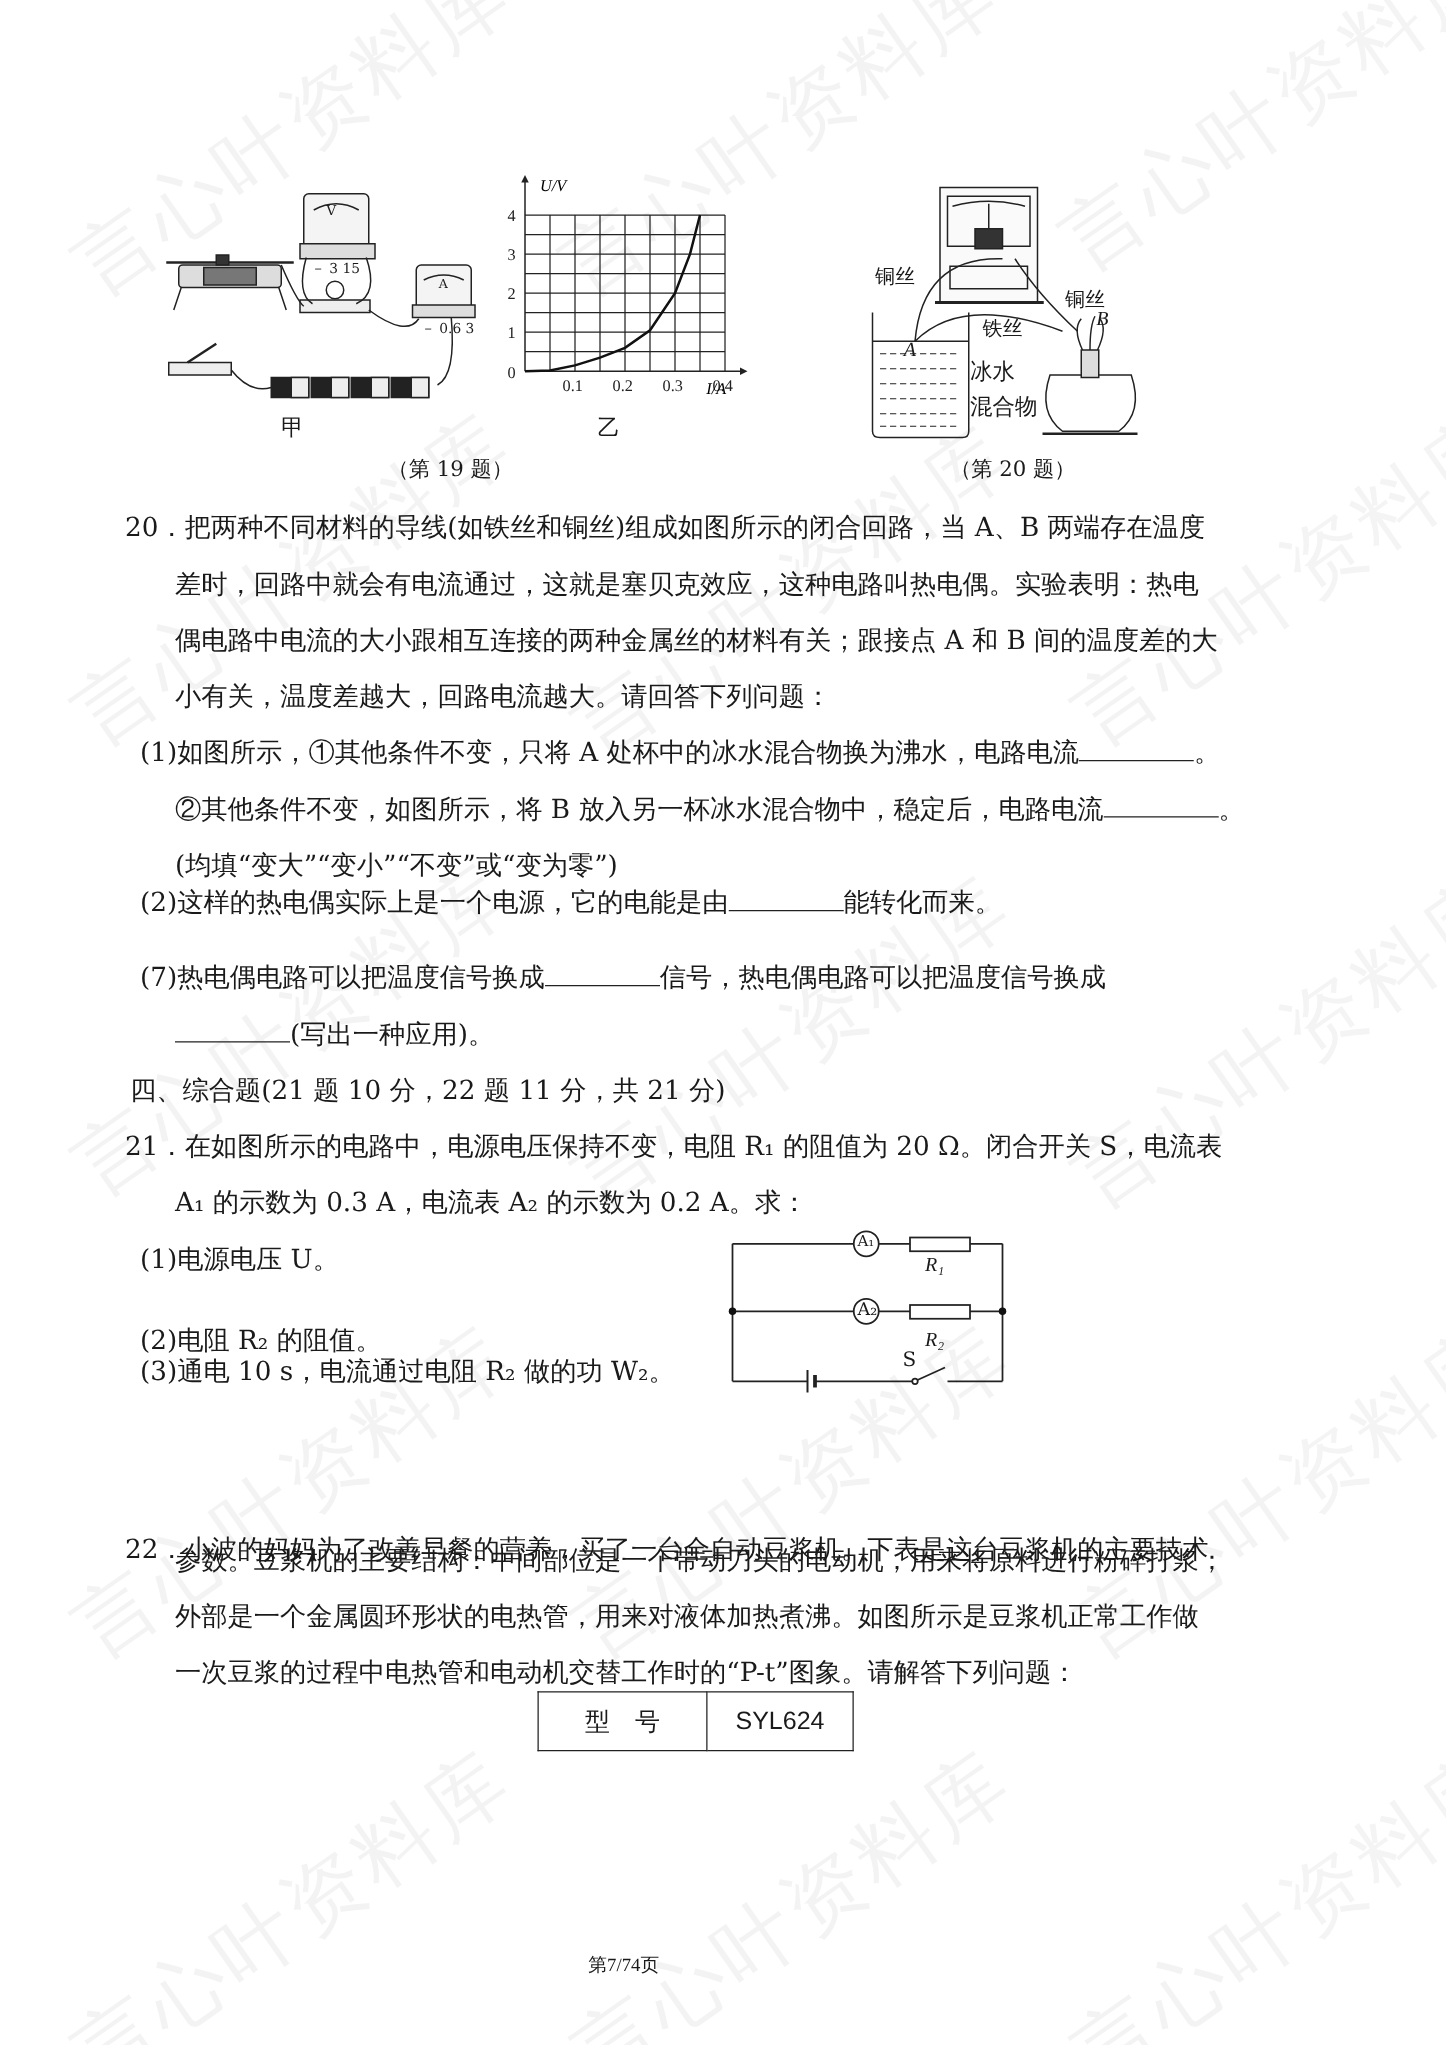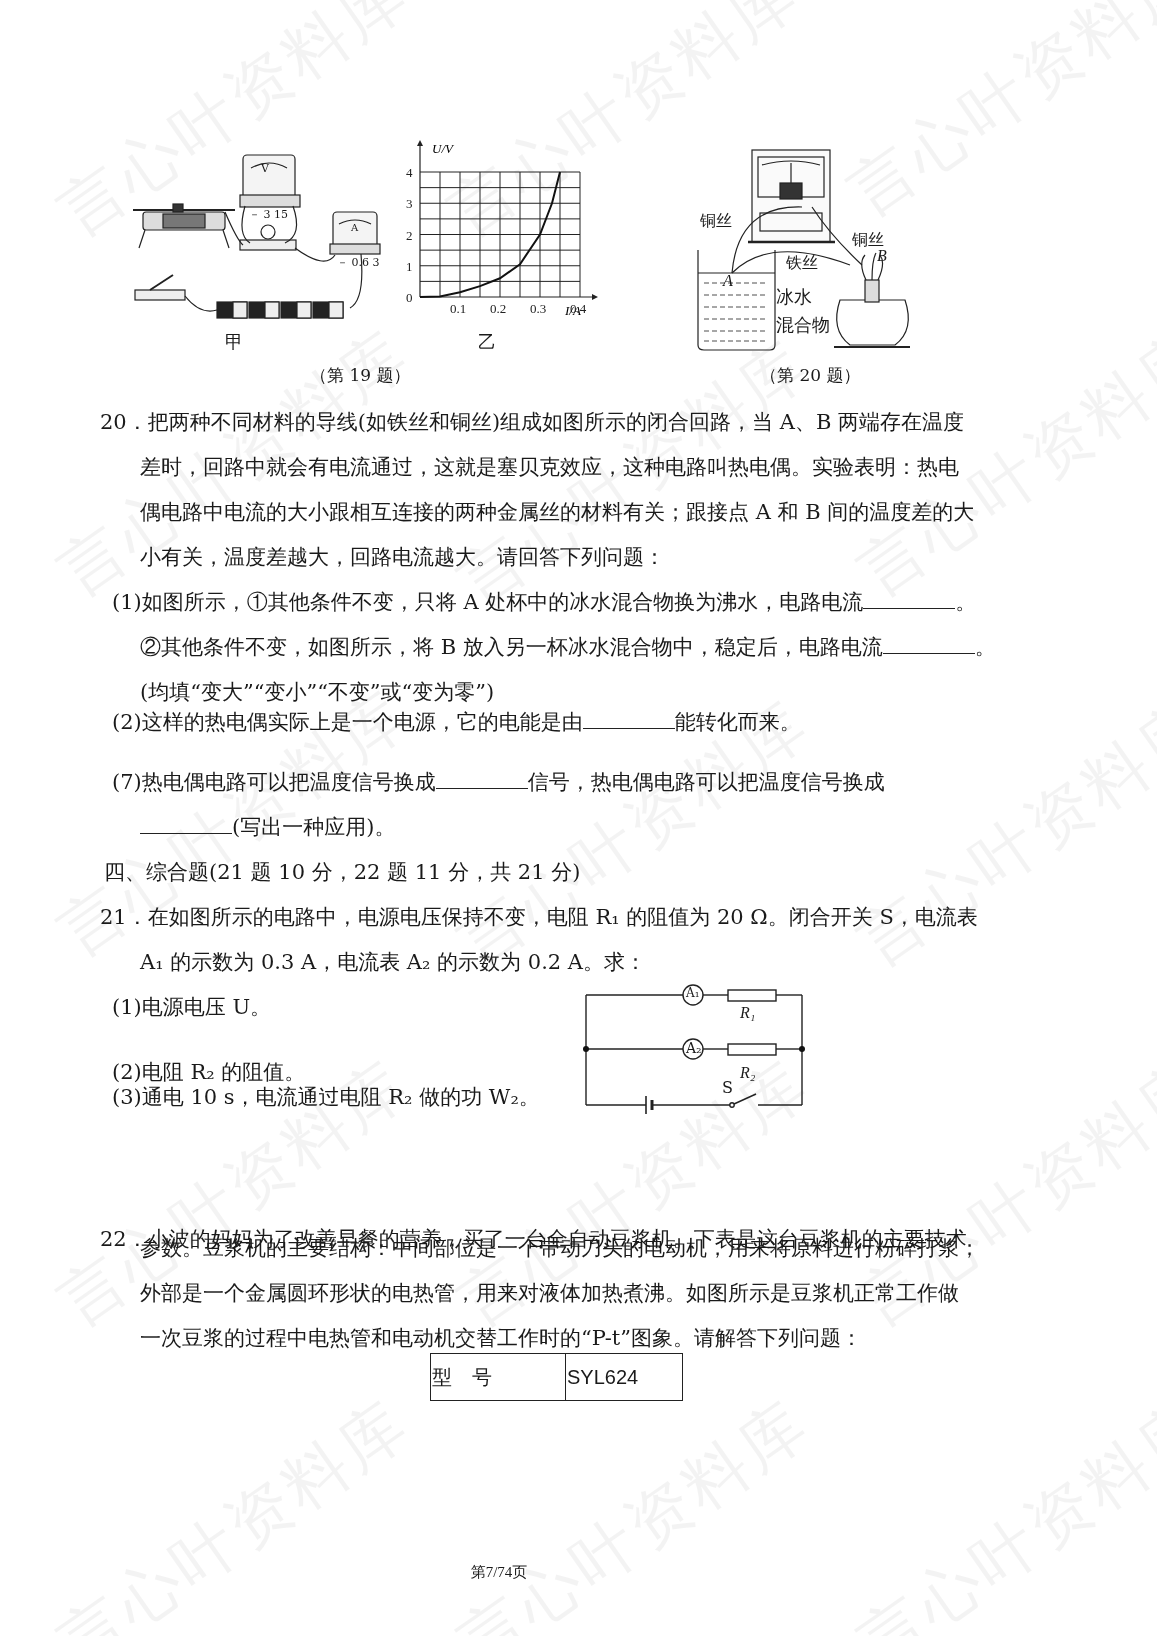--- a/index.html
+++ b/index.html
@@ -6,21 +6,21 @@
   body { width:1157px; height:1636px; position:relative; overflow:hidden;
          font-family:"DejaVu Serif","Liberation Serif",serif; color:#1a1a1a; }
   .abs { position:absolute; }
   .wm { position:absolute; color:#000; opacity:0.045; font-size:64px; font-family:"DejaVu Sans",sans-serif;
         transform:rotate(-35deg); white-space:nowrap; pointer-events:none; letter-spacing:4px; }
   .line { position:absolute; font-size:21px; line-height:30px; white-space:nowrap; }
   .it { font-style:italic; font-family:"Liberation Serif",serif; }
   .blank { display:inline-block; border-bottom:1.5px solid #222; width:92px; height:20px; vertical-align:baseline; }
   .caption { position:absolute; font-size:17px; }
   table.spec { position:absolute; left:430px; top:1353px; border-collapse:collapse; font-size:20px; }
-  table.spec td { border:1.5px solid #222; height:44px; }
+  table.spec td { border:1.5px solid #222; height:44px; text-align:center; }
   .footer { position:absolute; left:0; width:998px; top:1563px; text-align:center; font-size:15px; font-family:"Liberation Serif",serif; }
   svg text { font-family:"Liberation Serif",serif; }
 </style>
 </head>
 <body>
 
 <div class="wm" style="left:30px;top:60px;">言心叶资料库</div>
 <div class="wm" style="left:420px;top:60px;">言心叶资料库</div>
 <div class="wm" style="left:820px;top:40px;">言心叶资料库</div>
 <div class="wm" style="left:30px;top:420px;">言心叶资料库</div>

